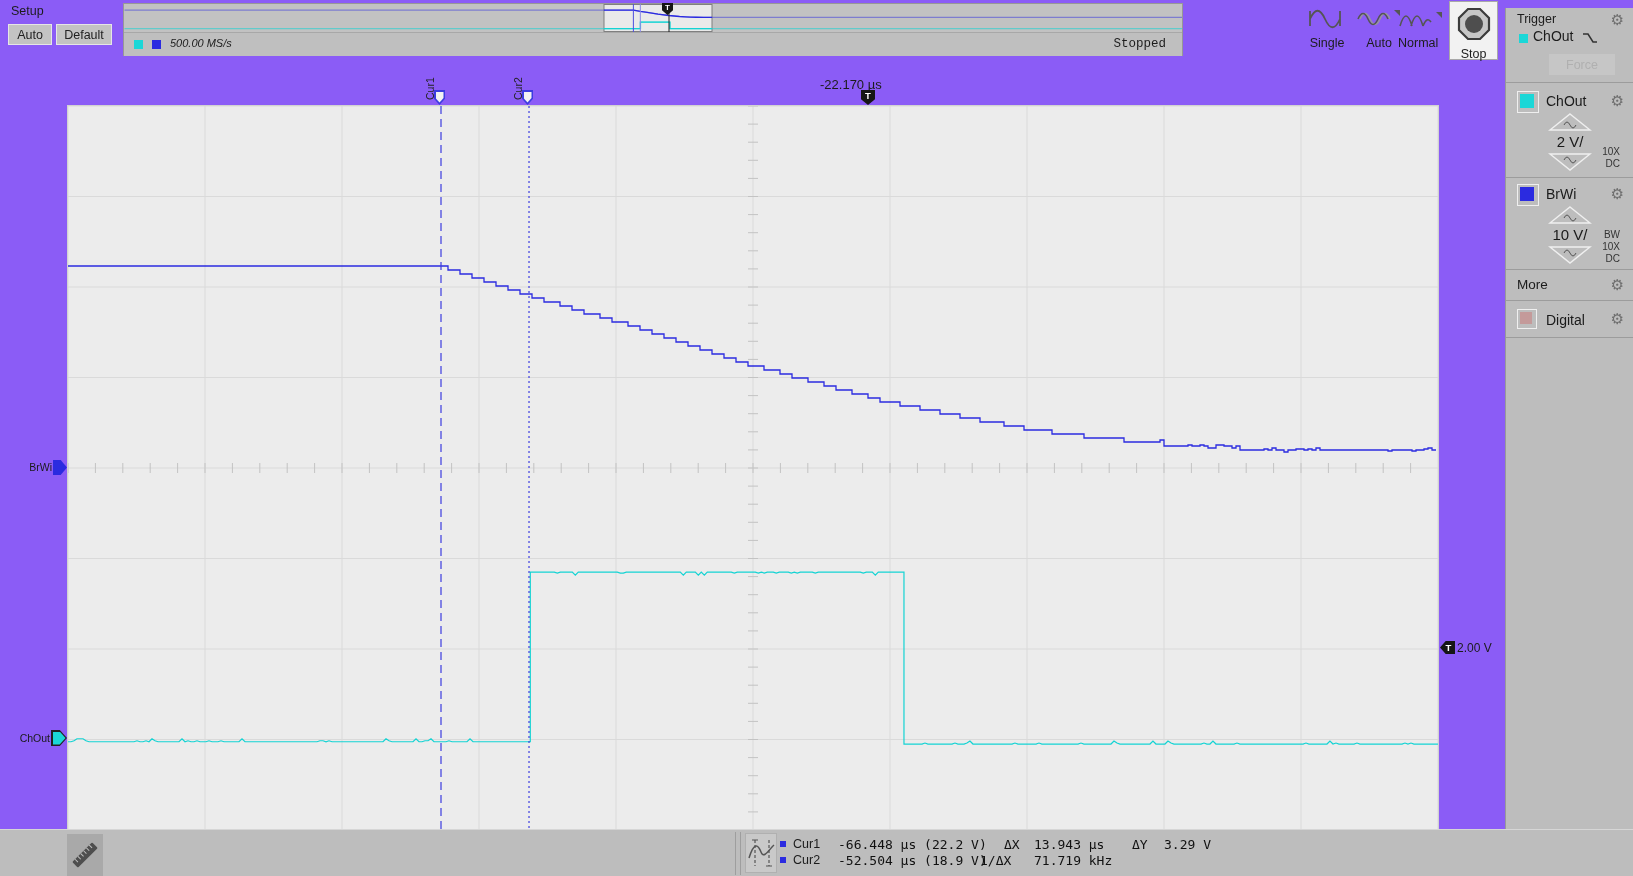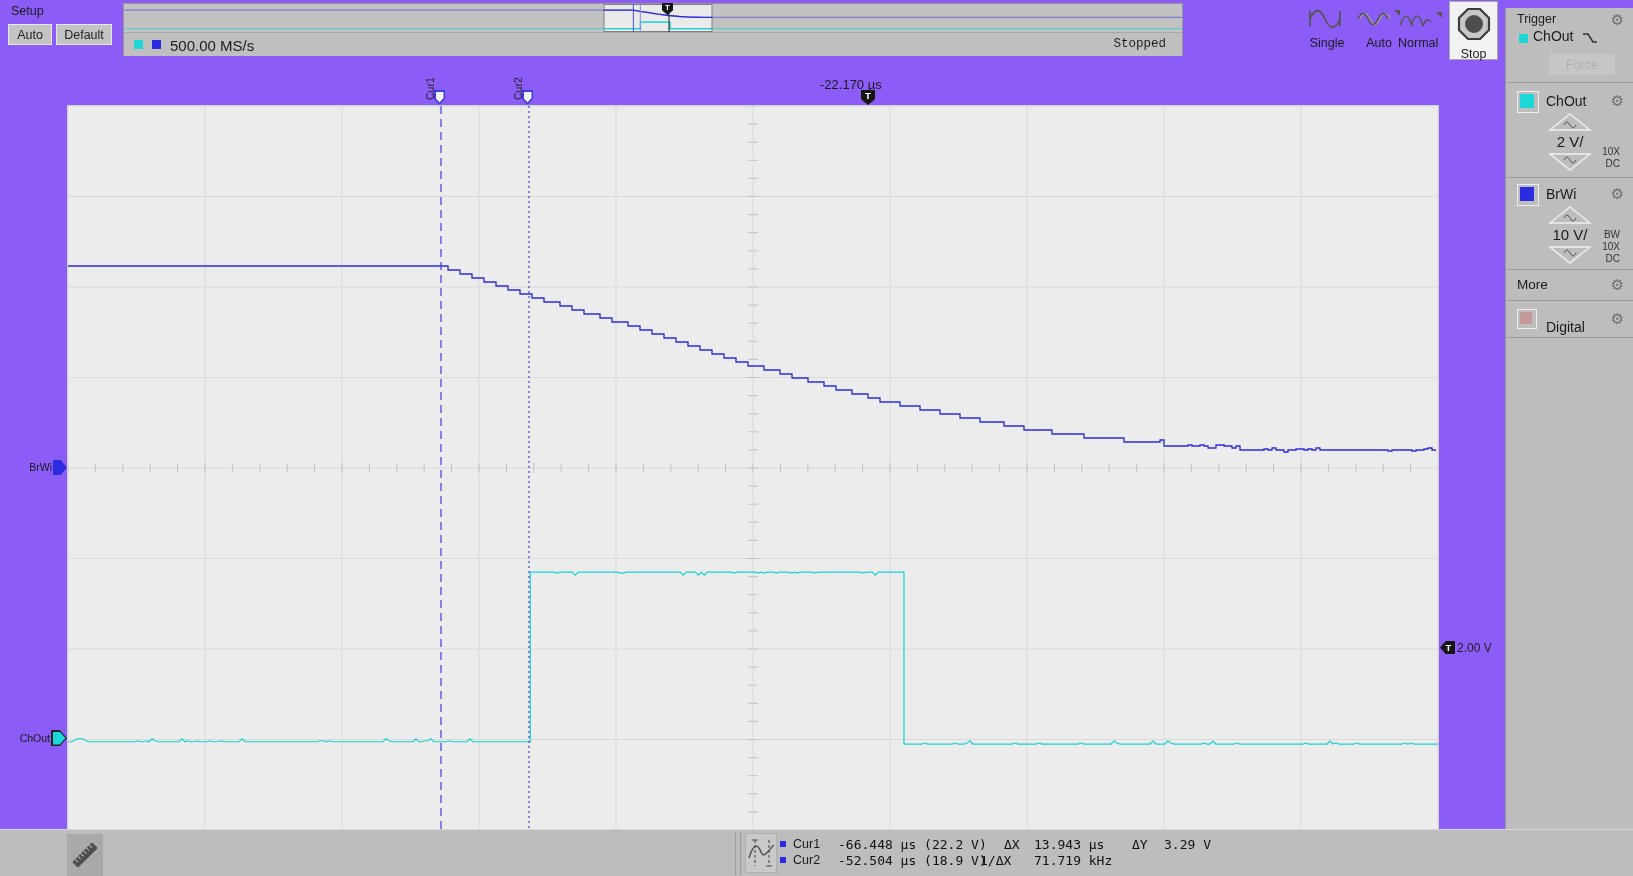--- a/index.html
+++ b/index.html
@@ -50,21 +50,21 @@
         <polyline points="0.46604999999999563,24.5875 480,24.5875 516.43164,24.5875 516.43164,18.025 545.89548,18.025 545.89548,24.675 588.0009,24.675 1060.06935,24.675" fill="none" stroke="#14d3d3" stroke-width="1.2" opacity="0.55"></polyline>
         <polyline points="0.46604999999999563,6.195 480,6.195 509.41407,6.195 516.3321,7.3500000000000005 523.20036,8.330000000000002 534.00045,10.045 544.80054,11.48 555.60063,12.495000000000001 561.47349,12.845 566.35095,13.0725 572.32335,13.23 579.78885,13.3 588.0009,13.3175 1060.06935,13.3175" fill="none" stroke="#2b2be0" stroke-width="1.3" clip-path="url(#ovwin)"></polyline>
         <polyline points="0.46604999999999563,24.5875 480,24.5875 516.43164,24.5875 516.43164,18.025 545.89548,18.025 545.89548,24.675 588.0009,24.675 1060.06935,24.675" fill="none" stroke="#14d3d3" stroke-width="1.3" clip-path="url(#ovwin)"></polyline>
         <line x1="509.3901804" y1="0" x2="509.3901804" y2="28" stroke="#4d4de0" stroke-width="1"></line>
         <line x1="516.3301092" y1="0" x2="516.3301092" y2="28" stroke="#8a8ae6" stroke-width="1"></line>
         <line x1="545" y1="0" x2="545" y2="28" stroke="#222" stroke-width="1"></line>
       </svg>
     <div class="abs" style="left:0;top:28px;width:1058px;height:23px;background:#bfbfbf;border-top:1px solid #a8a8a8;">
       <div class="abs" style="left:10px;top:7px;width:9px;height:9px;background:#1bd7d7;"></div>
       <div class="abs" style="left:28px;top:7px;width:9px;height:9px;background:#2b2be0;"></div>
-      <div class="abs" style="left:46px;top:4px;font-size:15px;">500.00 MS/s</div>
+      <div class="abs" style="left:46px;top:4px;font-size:11px;font-style:italic;">500.00 MS/s</div>
       <div class="abs" style="right:16px;top:4px;font-size:12.5px;font-family:Liberation Mono, monospace;">Stopped</div>
     </div>
   </div>
 
 
   <div class="abs" style="left:1300px;top:6px;width:54px;height:50px;cursor:pointer;text-align:center;">
     <svg width="46" height="26">
       <path d="M6,5 V20 M6,13 C11,2 16,2 21,13 C26,24 31,24 36,13 M36,5 V20" fill="none" stroke="#555" stroke-width="1.8"></path>
     </svg>
     <div style="font-size:12.5px;">Single</div>
@@ -154,21 +154,21 @@
 
     <div class="sec" style="top:262px;height:31px;cursor:pointer;">
       <div class="abs" style="left:11px;top:7px;font-size:13.5px;">More</div>
       <div class="gear" style="right:10px;top:7px;">⚙</div>
     </div>
 
     <div class="sec" style="top:293px;height:37px;cursor:pointer;">
       <div class="swatchbox" style="left:11px;top:8px;width:18px;height:18px;">
         <div class="inner" style="width:12px;height:12px;background:#c49a9a;"></div>
       </div>
-      <div class="chname" style="left:40px;top:18px;">Digital</div>
+      <div class="chname" style="left:40px;top:11px;">Digital</div>
       <div class="gear" style="right:10px;top:10px;">⚙</div>
     </div>
   </div>
 
   <div class="abs" style="left:67px;top:105px;width:1370px;height:724px;background:#ececec;border:1px solid #d2d2d2;box-sizing:content-box;">
     <svg id="plot-svg" width="1370" height="724" style="position:absolute;left:0;top:0;">
         <line x1="0" y1="0" x2="0" y2="724" stroke="#dadada" stroke-width="1"></line>
         <line x1="137" y1="0" x2="137" y2="724" stroke="#dadada" stroke-width="1"></line>
         <line x1="274" y1="0" x2="274" y2="724" stroke="#dadada" stroke-width="1"></line>
         <line x1="411" y1="0" x2="411" y2="724" stroke="#dadada" stroke-width="1"></line>

